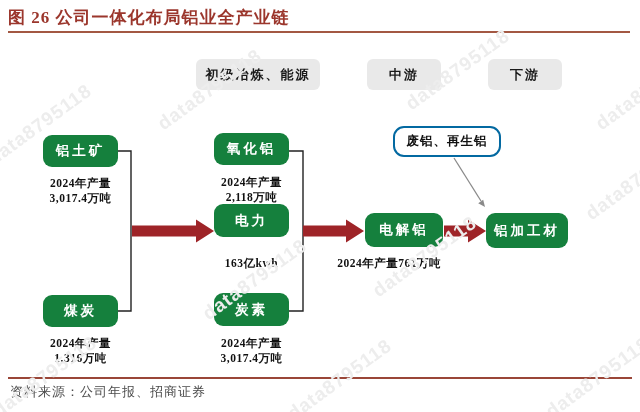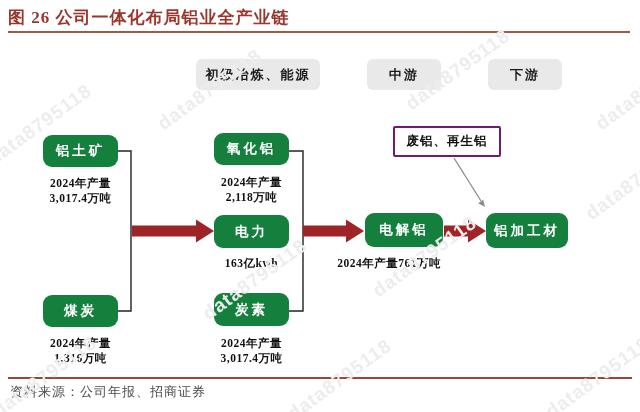--- a/index.html
+++ b/index.html
@@ -25,21 +25,21 @@
     position:absolute;height:31px;background:#e9e9e9;border-radius:6px;
     display:flex;align-items:center;justify-content:center;
     font-size:13px;font-weight:600;color:#1a1a1a;letter-spacing:2px;z-index:3;white-space:nowrap;
   }
   .node{
     position:absolute;background:#15803d;border-radius:9px;
     display:flex;align-items:center;justify-content:center;
     font-size:13.5px;font-weight:bold;color:#ffffff;letter-spacing:3px;z-index:3;white-space:nowrap;
   }
   .node-outline{
-    position:absolute;background:#ffffff;border:2px solid #701a75;border-radius:2px;
+    position:absolute;background:#ffffff;border:2px solid #0369a1;border-radius:11px;
     box-sizing:border-box;display:flex;align-items:center;justify-content:center;
     font-size:12.5px;font-weight:bold;color:#111111;letter-spacing:1px;z-index:3;white-space:nowrap;
   }
   .cap{
     position:absolute;text-align:center;font-size:11.5px;font-weight:600;color:#111111;
     line-height:15px;letter-spacing:0.5px;z-index:3;
   }
   .overlay{position:absolute;left:0;top:0;width:640px;height:412px;z-index:2;pointer-events:none;}
   .bracket{fill:none;stroke:#222222;stroke-width:1.4;}
   .red-arrow{fill:#9e2428;stroke:none;}
@@ -47,21 +47,21 @@
   .gray-head{fill:#8a8a8a;stroke:none;}
   
   .stage-upstream{left:44px;top:59px;width:78px;}
   .stage-smelting{left:196px;top:59px;width:124px;}
   .stage-midstream{left:367px;top:59px;width:74px;}
   .stage-downstream{left:488px;top:59px;width:74px;}
   
   .node-bauxite{left:43px;top:135px;width:75px;height:32px;}
   .node-coal{left:43px;top:295px;width:75px;height:32px;}
   .node-alumina{left:214px;top:133px;width:75px;height:32px;}
-  .node-power{left:214px;top:215px;width:75px;height:33px;}
+  .node-power{left:214px;top:204px;width:75px;height:33px;}
   .node-carbon{left:214px;top:293px;width:75px;height:33px;}
   .node-ealuminum{left:365px;top:213px;width:78px;height:34px;}
   .node-products{left:486px;top:213px;width:82px;height:35px;}
   .node-recycled{left:393px;top:126px;width:108px;height:31px;}
   
   .cap-bauxite{left:18px;top:176px;width:125px;}
   .cap-coal{left:18px;top:336px;width:125px;}
   .cap-alumina{left:189px;top:175px;width:125px;}
   .cap-power{left:184px;top:256px;width:135px;}
   .cap-carbon{left:189px;top:336px;width:125px;}

